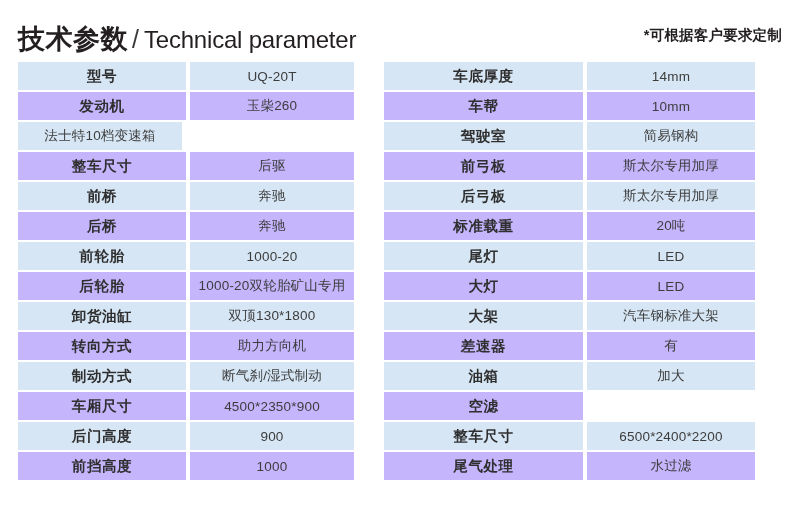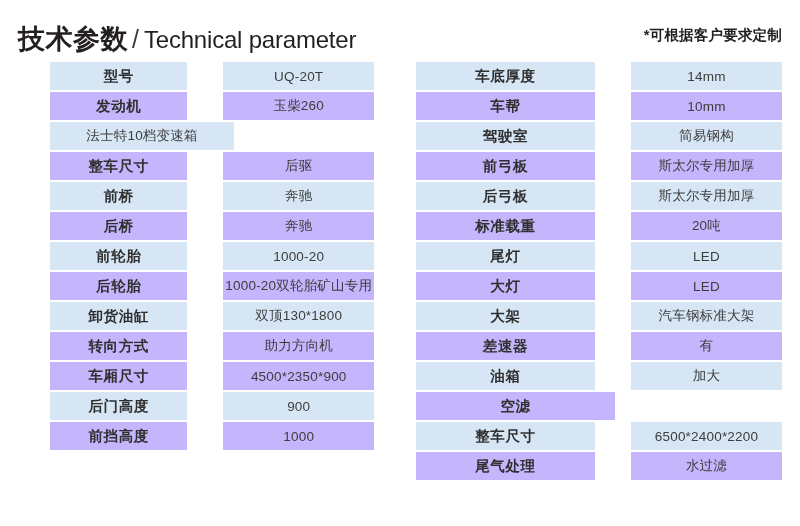--- a/index.html
+++ b/index.html
@@ -83,40 +83,39 @@
     height: 28px;
   }
   .cell {
     display: flex;
     align-items: center;
     justify-content: center;
     height: 100%;
     box-sizing: border-box;
     white-space: nowrap;
     overflow: hidden;
-    margin-left: 32px;
   }
   .row.blue .cell { background: #d6e6f4; }
   .row.gray .cell { background: #c4b5fd; }
 
   .cell.label {
     font-size: 14.5px;
     font-weight: 700;
     color: #2f2f2f;
     letter-spacing: 0.6px;
   }
   .cell.value {
     font-size: 13.5px;
     font-weight: 400;
     color: #3d3d3d;
     letter-spacing: 0.2px;
   }
 
   .spec-table.left  .cell.label { width: 168px; }
-  .spec-table.left  .cell.value { width: 184px; }
+  .spec-table.left  .cell.value { width: 164px; }
   .spec-table.right .cell.label { width: 199px; }
   .spec-table.right .cell.value { width: 168px; }
 </style>
 </head>
 <body>
 
 <div class="header">
   <div class="title">
     <span class="title-cn">技术参数</span><span class="title-slash">/</span><span class="title-en">Technical parameter</span>
   </div>
@@ -157,20 +156,24 @@
         <div class="cell value">1000-20双轮胎矿山专用</div>
       </div>
       <div class="row blue">
         <div class="cell label">卸货油缸</div>
         <div class="cell value">双顶130*1800</div>
       </div>
       <div class="row gray">
         <div class="cell label">转向方式</div>
         <div class="cell value">助力方向机</div>
       </div>
+      <div class="row blue">
+        <div class="cell label">制动方式</div>
+        <div class="cell value">断气刹/湿式制动</div>
+      </div>
       <div class="row gray">
         <div class="cell label">车厢尺寸</div>
         <div class="cell value">4500*2350*900</div>
       </div>
       <div class="row blue">
         <div class="cell label">后门高度</div>
         <div class="cell value">900</div>
       </div>
       <div class="row gray">
         <div class="cell label">前挡高度</div>

